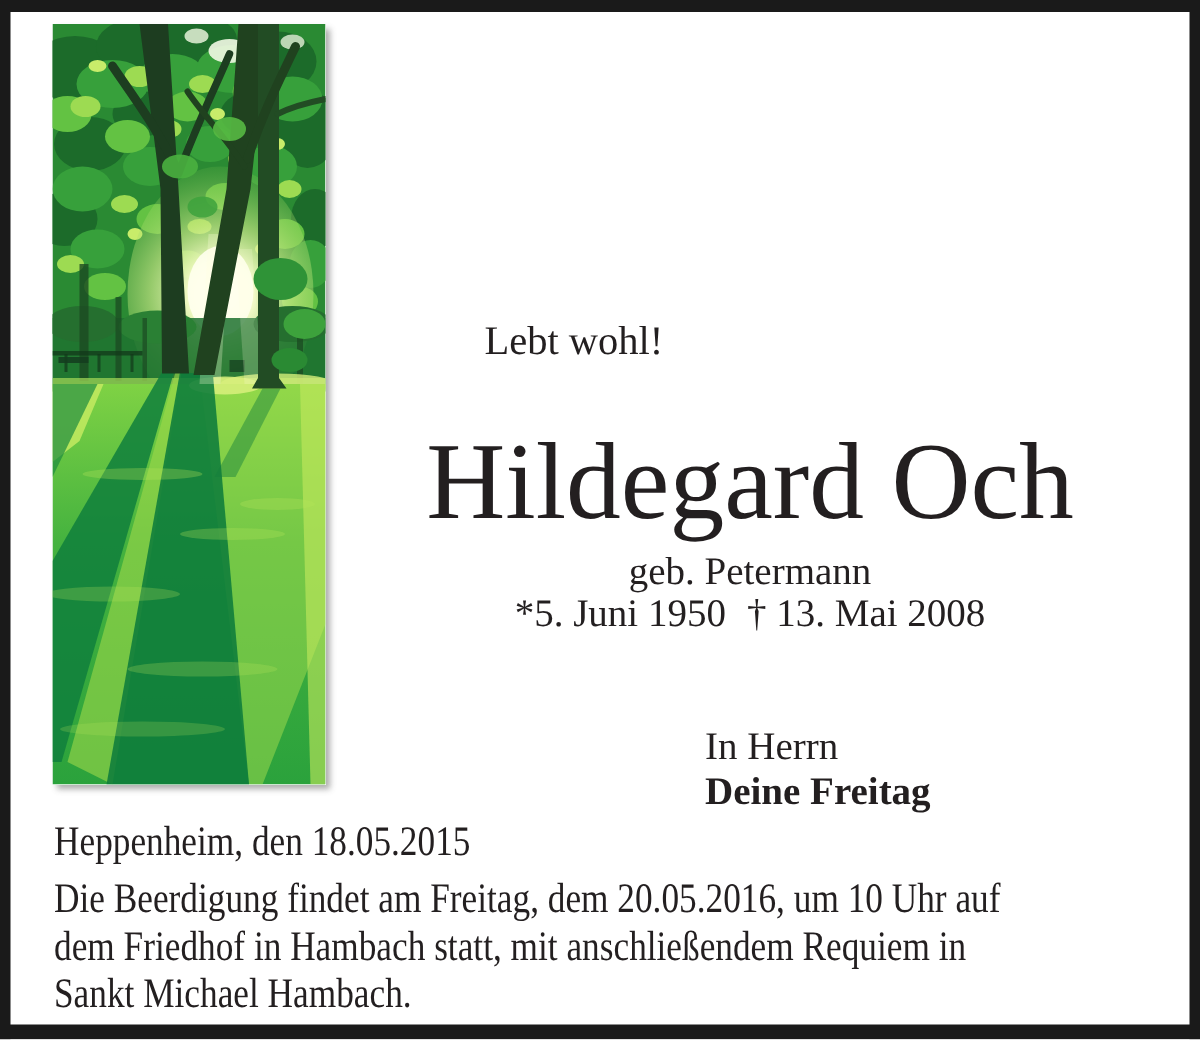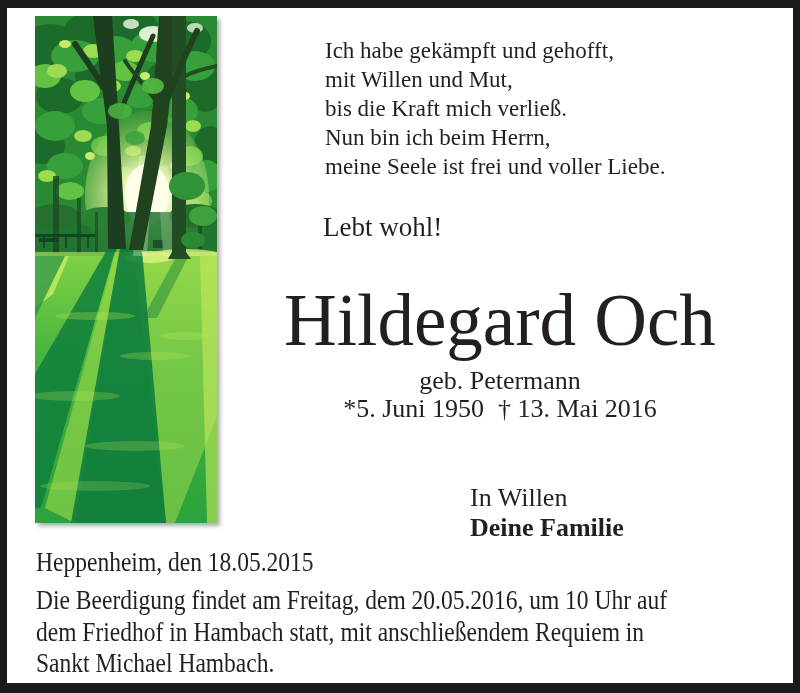--- a/index.html
+++ b/index.html
@@ -214,41 +214,34 @@
         <ellipse cx="60" cy="300" rx="40" ry="4" fill="#b7e55a" opacity="0.3"></ellipse>
         <ellipse cx="120" cy="340" rx="35" ry="4" fill="#b7e55a" opacity="0.28"></ellipse>
         <ellipse cx="40" cy="380" rx="45" ry="5" fill="#b7e55a" opacity="0.25"></ellipse>
         <ellipse cx="100" cy="430" rx="50" ry="5" fill="#b7e55a" opacity="0.25"></ellipse>
         <ellipse cx="60" cy="470" rx="55" ry="5" fill="#b7e55a" opacity="0.22"></ellipse>
         <ellipse cx="150" cy="320" rx="25" ry="4" fill="#b7e55a" opacity="0.3"></ellipse>
       </g>
     </svg>
   </div>
 
-  <div class="poem">
-    <div>Ich habe gekämpft und gehofft,</div>
-    <div>mit Willen und Mut,</div>
-    <div>bis die Kraft mich verließ.</div>
-    <div>Nun bin ich beim Herrn,</div>
-    <div>meine Seele ist frei und voller Liebe.</div>
-  </div>
 
   <div class="farewell">Lebt wohl!</div>
 
   <div class="name">Hildegard Och</div>
 
   <div class="maiden">geb. Petermann</div>
 
   <div class="dates">
-    <span class="birth">*5. Juni 1950</span><span class="death">† 13. Mai 2016</span>
+    <span class="birth">*5. Juni 1950</span><span class="death">† 13. Mai 2008</span>
   </div>
 
   <div class="closing">
-    <div>In Willen</div>
-    <div class="sig">Deine Familie</div>
+    <div>In Herrn</div>
+    <div class="sig">Deine Freitag</div>
   </div>
 
   <div class="place-date condensed">Heppenheim, den 18.05.2015</div>
 
   <div class="funeral condensed">
     <div>Die Beerdigung findet am Freitag, dem 20.05.2016, um 10 Uhr auf</div>
     <div>dem Friedhof in Hambach statt, mit anschließendem Requiem in</div>
     <div>Sankt Michael Hambach.</div>
   </div>
 

